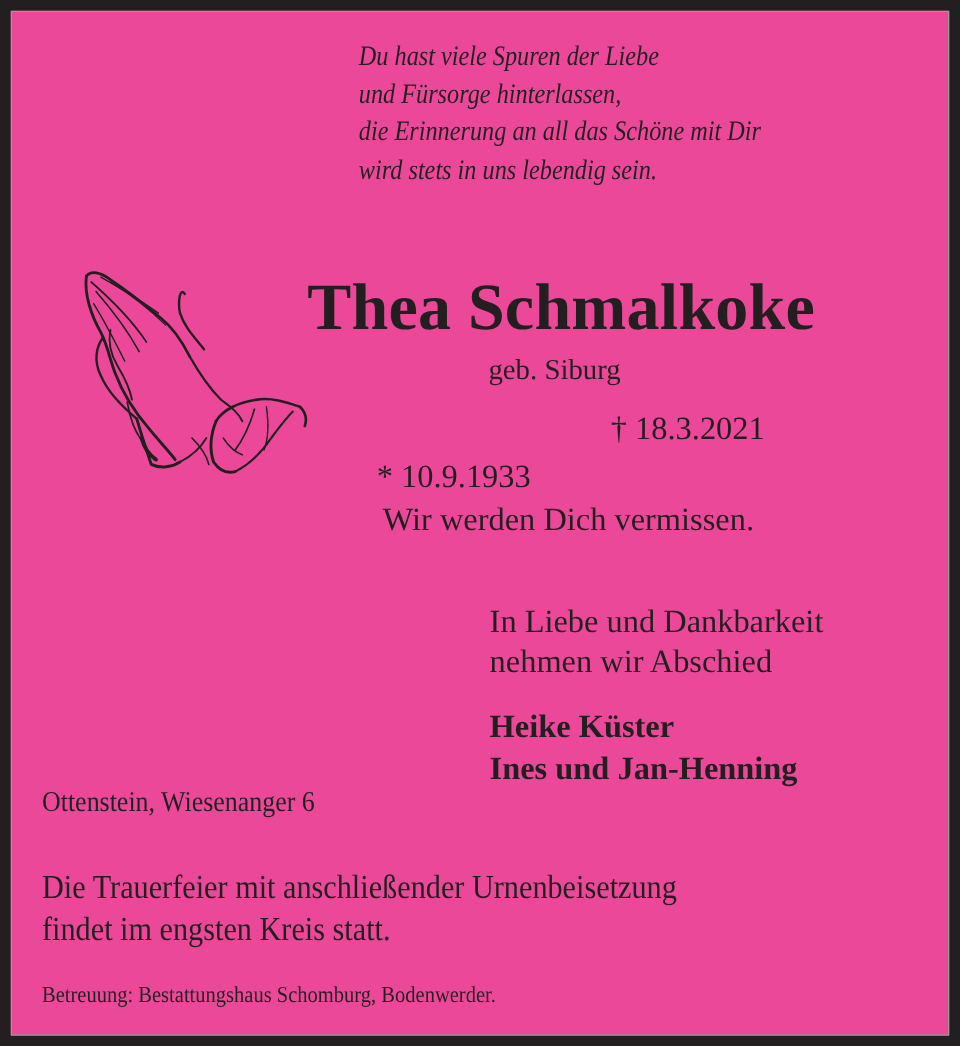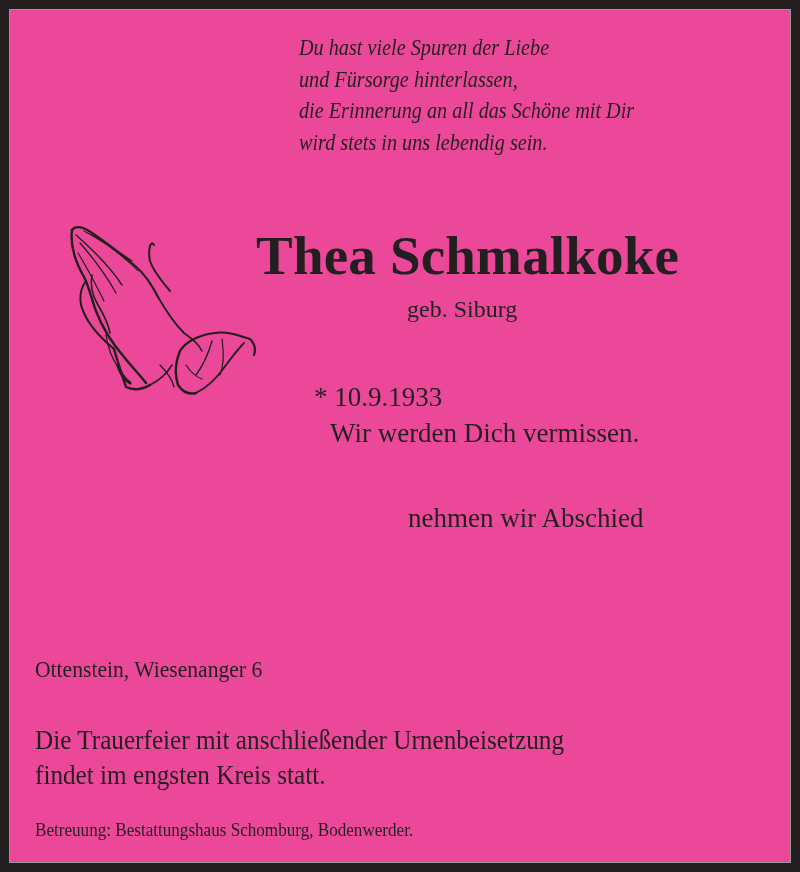--- a/index.html
+++ b/index.html
@@ -9,21 +9,21 @@
       background: #ec4899; border: 1px solid #9a9a9a;
       font-family: "Liberation Serif", "DejaVu Serif", serif; color: #231f20;
     }
     .abs { position: absolute; white-space: nowrap; }
     .verse { left: 289px; top: 22px; font-style: italic; font-size: 23.5px; line-height: 31.5px; transform: scaleX(0.86); transform-origin: left top; }
     .verse div { white-space: nowrap; }
     .name { left: 246px; top: 216px; font-size: 55px; font-weight: bold; letter-spacing: 0.2px; line-height: 60px; text-align: center; }
     .maiden { left: 397px; top: 285px; font-size: 24px; line-height: 28px; }
     .birth { left: 304px; top: 331px; font-size: 27px; line-height: 32px; margin-top: 40px; }
     .death { left: 499px; top: 331px; font-size: 27px; line-height: 32px; }
-    .miss { left: 320px; top: 407px; font-size: 27px; line-height: 32px; }
+    .miss { left: 309px; top: 407px; font-size: 27px; line-height: 32px; }
     .thanks { left: 398px; top: 492px; font-size: 27px; line-height: 33px; }
     .thanks div { white-space: nowrap; }
     .family { left: 398px; top: 578px; font-size: 27px; font-weight: bold; line-height: 35px; }
     .family div { white-space: nowrap; }
     .address { left: 25px; top: 645px; font-size: 24px; line-height: 28px; transform: scaleX(0.9); transform-origin: left top; }
     .ceremony { left: 25px; top: 712px; font-size: 28px; line-height: 35px; transform: scaleX(0.9); transform-origin: left top; }
     .ceremony div { white-space: nowrap; }
     .undertaker { left: 25px; top: 808px; font-size: 19px; line-height: 24px; transform: scaleX(0.9); transform-origin: left top; }
     .hands { left: 52px; top: 205px; width: 200px; height: 182px; }
   </style>
@@ -69,27 +69,33 @@
       <path d="M160 124 C162 138 162 150 158 160" stroke-width="1.2"></path>
       <path d="M124 150 C128 156 134 162 140 164" stroke-width="1.2"></path>
       <path d="M98 150 C104 156 110 164 112 172" stroke-width="1.4"></path>
       <path d="M88 170 C96 166 104 160 110 150" stroke-width="1.6"></path>
     </svg>
   </div>
 
   <div class="abs name">Thea Schmalkoke</div>
   <div class="abs maiden">geb. Siburg</div>
   <div class="abs birth">* 10.9.1933</div>
+  <div class="abs death">† 18.3.2021</div>
 
   <div class="abs miss">Wir werden Dich vermissen.</div>
 
   <div class="abs thanks">
+    <div>In Liebe und Dankbarkeit</div>
     <div>nehmen wir Abschied</div>
   </div>
 
+  <div class="abs family">
+    <div>Heike Küster</div>
+    <div>Ines und Jan-Henning</div>
+  </div>
 
   <div class="abs address">Ottenstein, Wiesenanger 6</div>
 
   <div class="abs ceremony">
     <div>Die Trauerfeier mit anschließender Urnenbeisetzung</div>
     <div>findet im engsten Kreis statt.</div>
   </div>
 
   <div class="abs undertaker">Betreuung: Bestattungshaus Schomburg, Bodenwerder.</div>
 </div>

